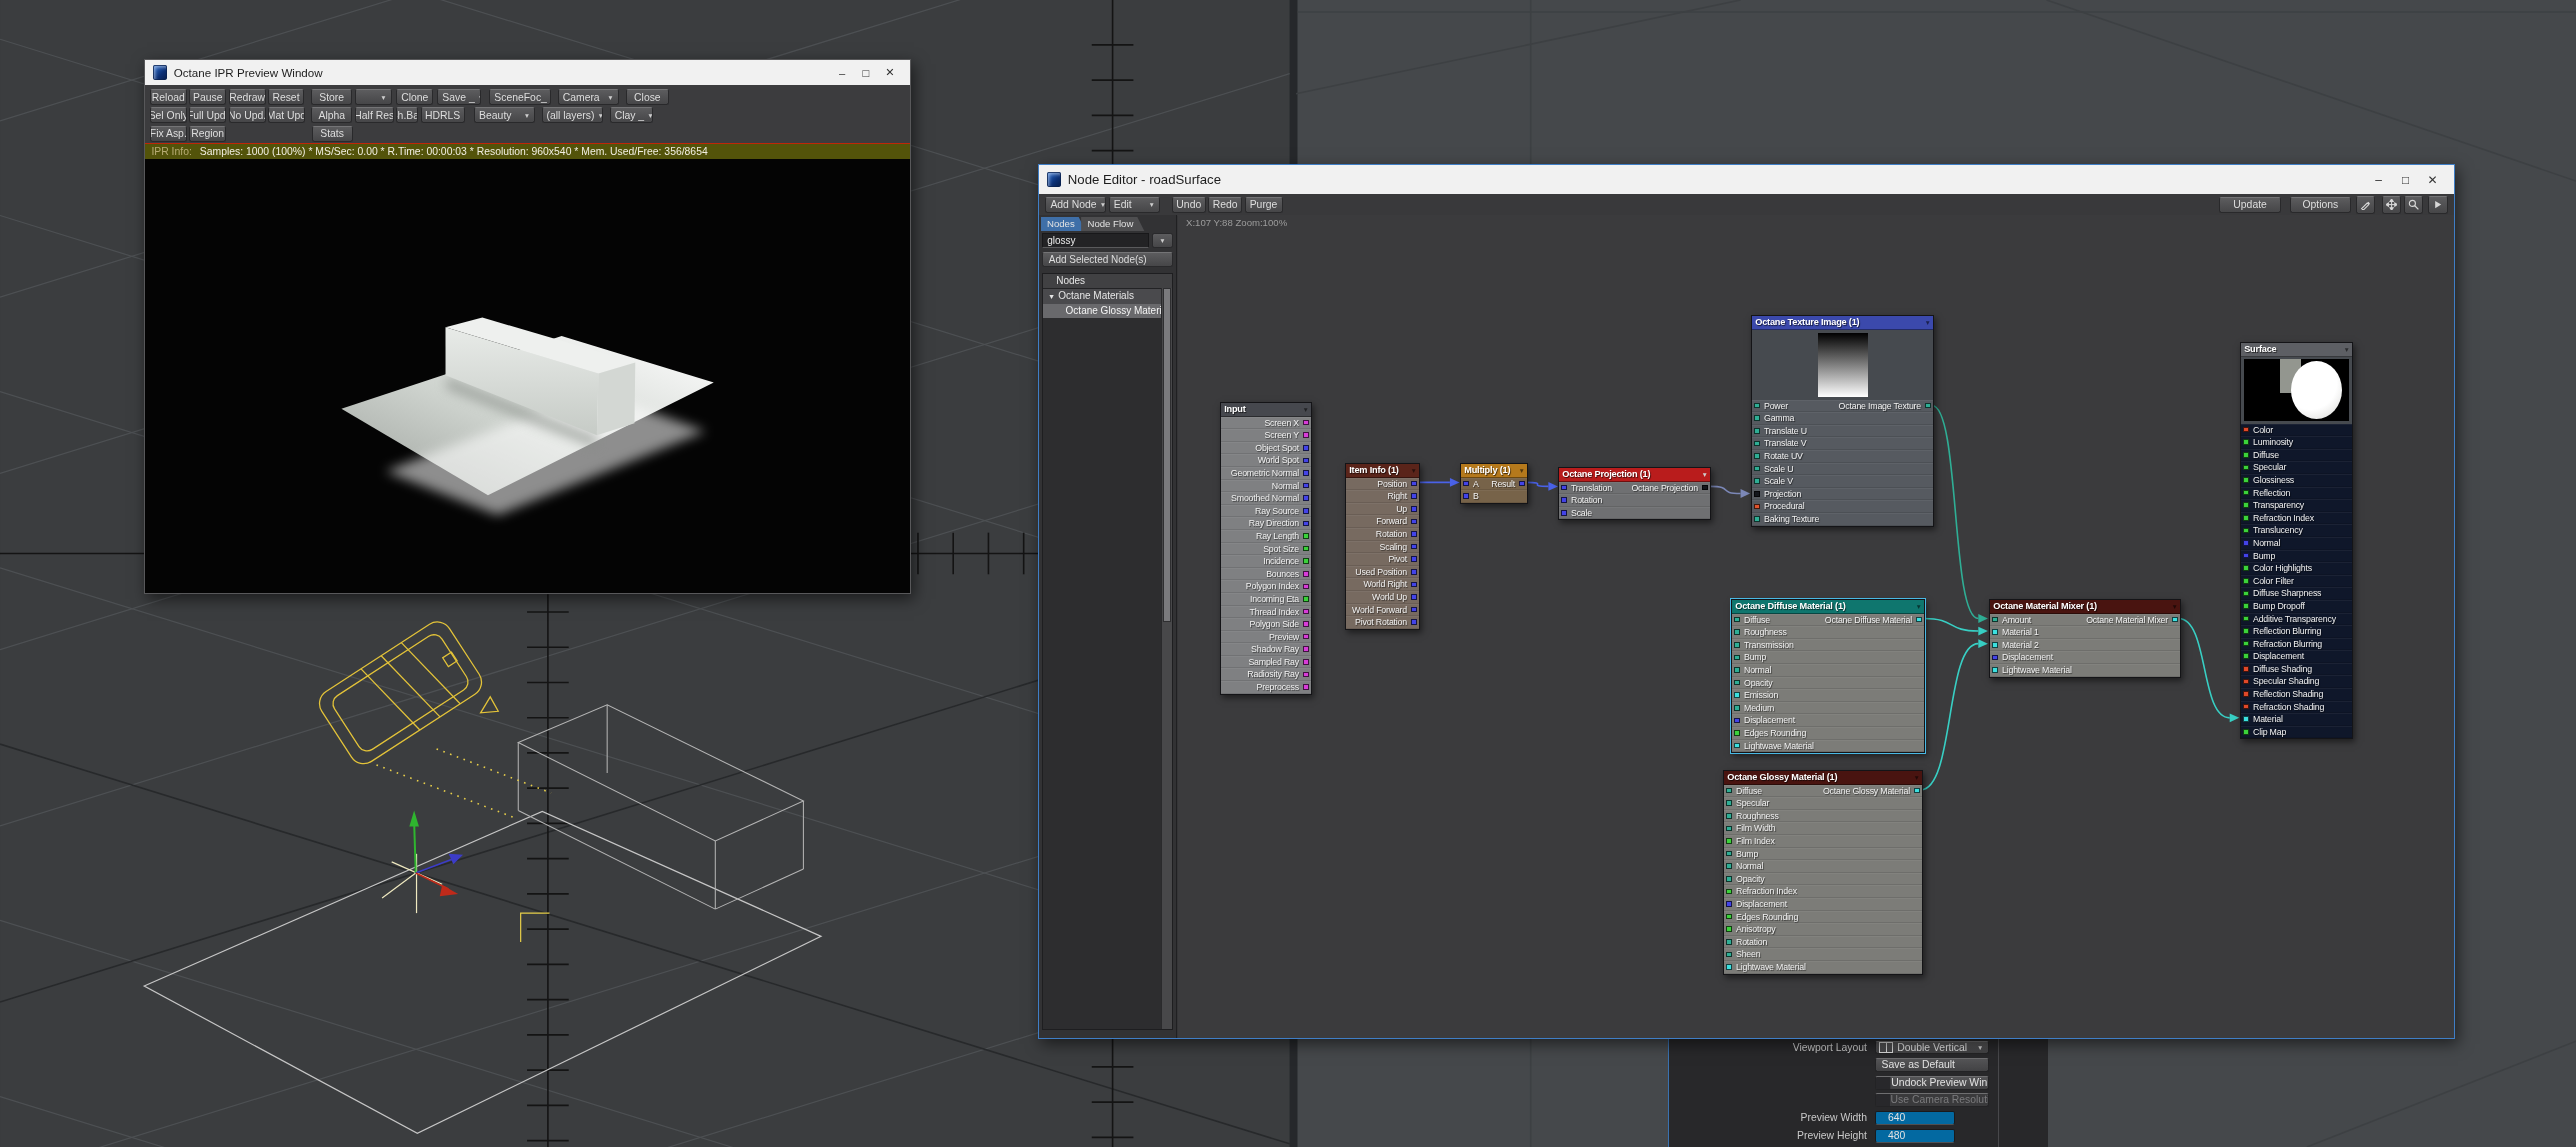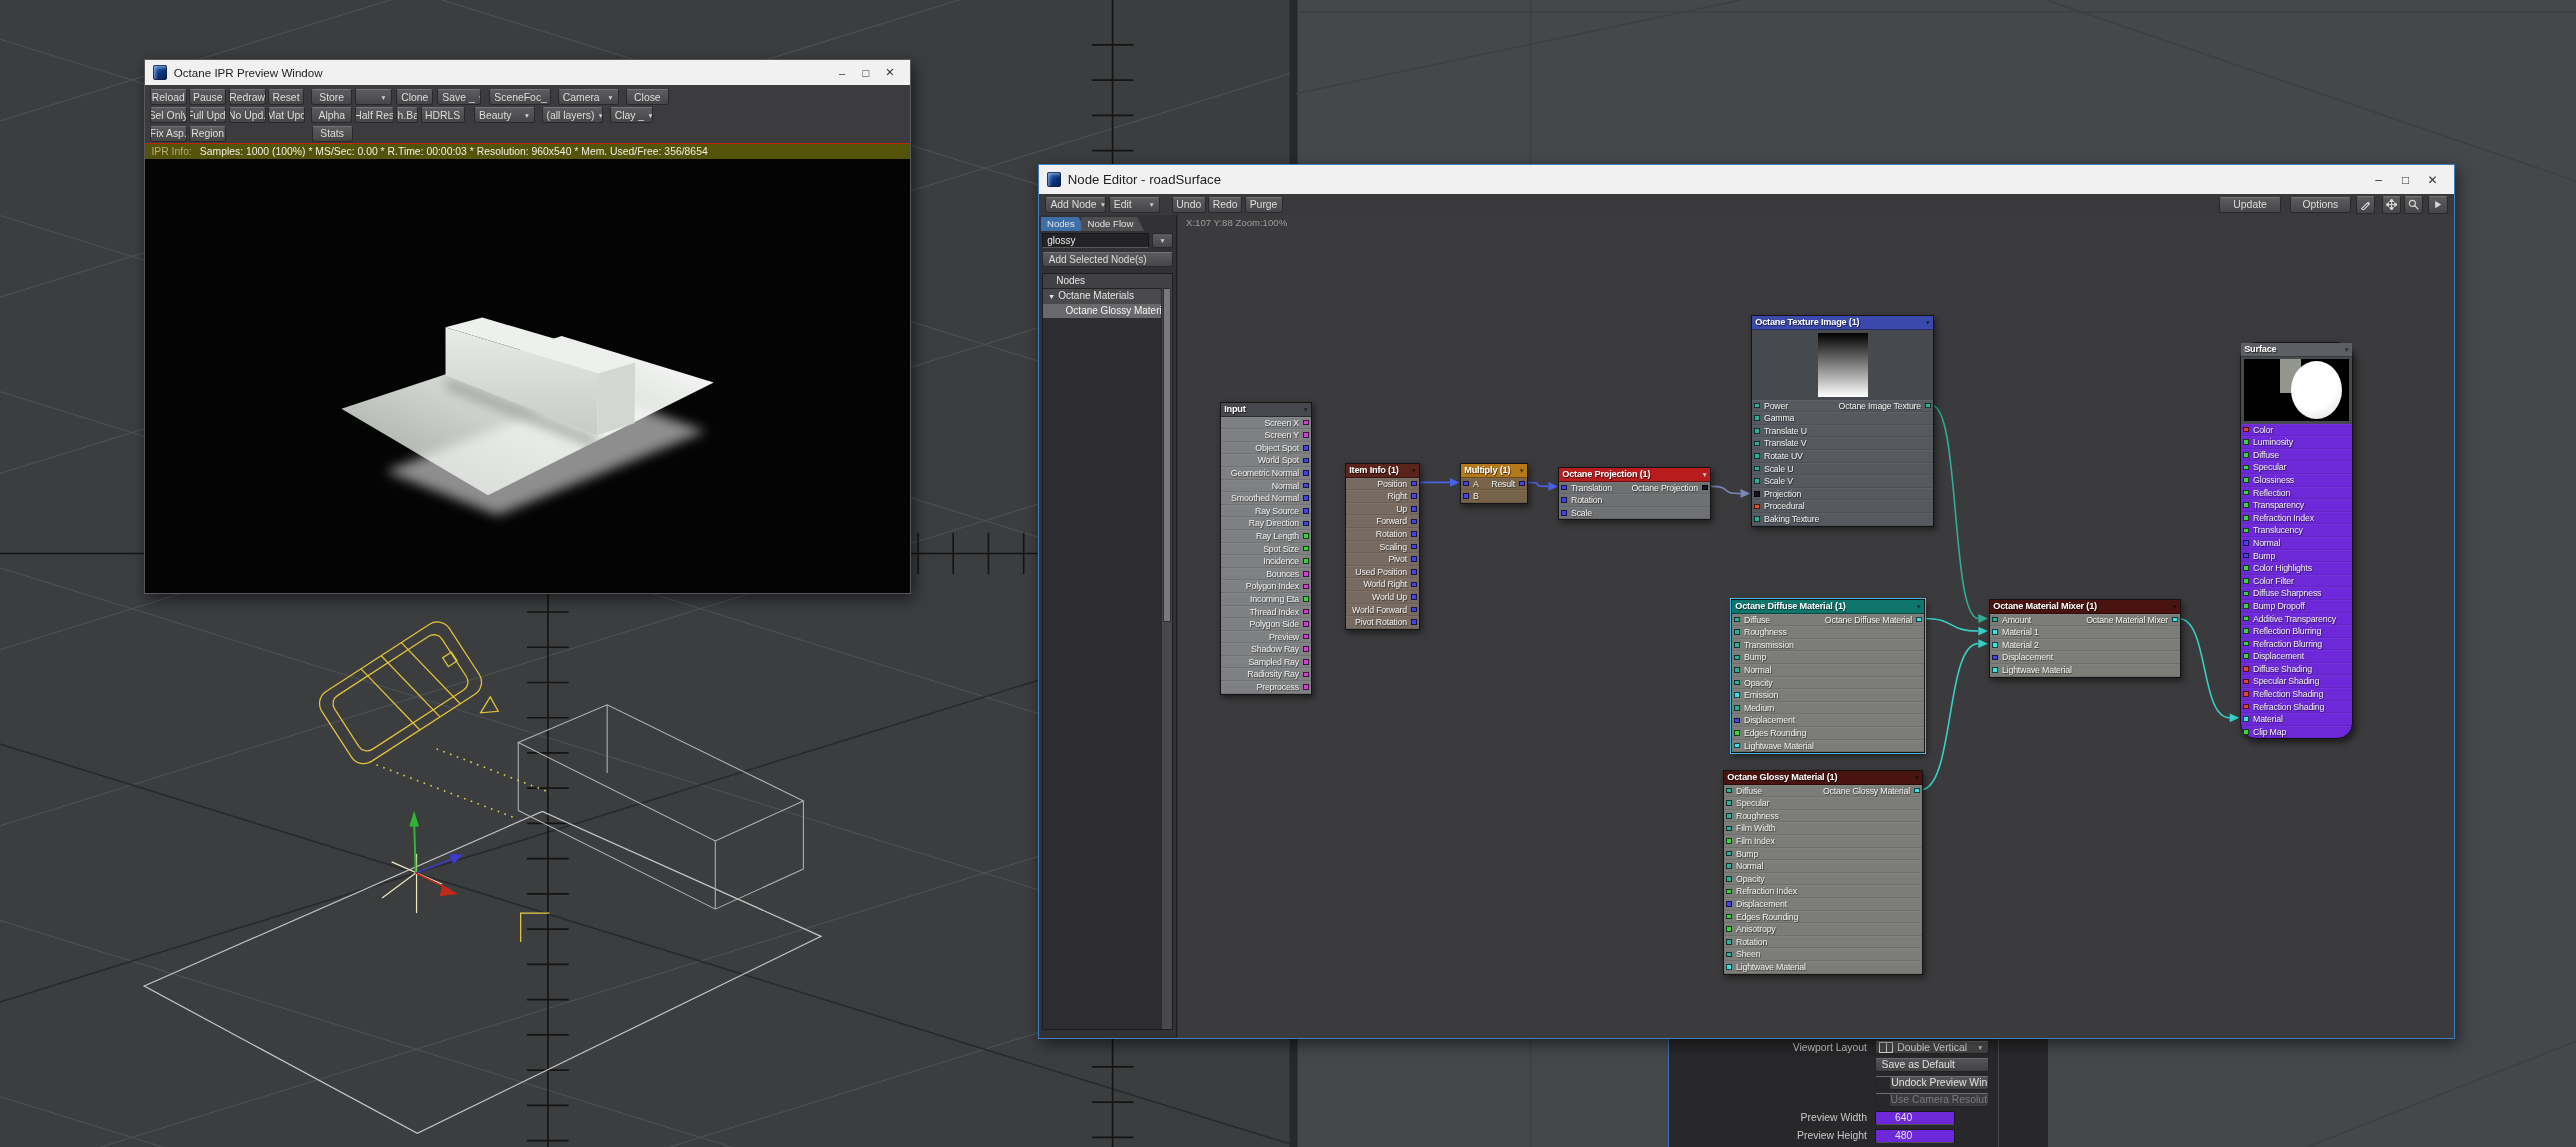--- a/index.html
+++ b/index.html
@@ -89,21 +89,21 @@
       background:radial-gradient(circle at 38% 38%, #ffffff 55%, #e2e2e0 85%, #cfcfcd);}
   
   #prefs-win{position:absolute;left:1668px;top:1039px;width:380px;height:108px;background:#28282a;
       border-left:0.8px solid #3a72b0;box-sizing:border-box;overflow:hidden;}
   .pr-div{position:absolute;top:0;bottom:0;width:0.8px;background:#48484b;}
   .pr-row{position:absolute;left:0;width:100%;height:16px;}
   .pr-label{position:absolute;right:181px;top:0;font-size:10.4px;line-height:14.4px;color:#c9c9c9;white-space:nowrap;}
   .pr-w{position:absolute;left:206px;width:114px;height:13.6px;box-sizing:border-box;font-size:10.4px;color:#e2e2e2;
       background:linear-gradient(#555557,#424244);border:0.8px solid #232325;border-top-color:#6e6e70;border-radius:2.4px;
       display:flex;align-items:center;white-space:nowrap;overflow:hidden;}
-  .pr-w.field{width:80px;background:#6d28d9;border:0.8px solid #1a1a1c;border-bottom-color:#505052;padding-left:19px;}
+  .pr-w.field{width:80px;background:#0369a1;border:0.8px solid #1a1a1c;border-bottom-color:#505052;padding-left:12px;}
   .pr-w .txt{padding-left:5.6px;}
   .pr-w .arr{margin-left:auto;margin-right:4.8px;}
   .pr-w.disabled{color:#7b7b7d;background:#3a3a3c;}
   .chk{width:13.6px;height:12px;background:#28282b;border-right:0.8px solid #3c3c3f;flex:0 0 auto;}
   .dv-icon{width:12px;height:8.8px;margin:0 4px 0 3.2px;flex:0 0 auto;border:0.8px solid #d8d8d8;position:relative;}
   .dv-icon:before{content:"";position:absolute;left:50%;top:0;bottom:0;width:0.8px;background:#d8d8d8;}
   .center-txt{margin:0 auto;}
 </style>
 </head>
 <body>
@@ -879,21 +879,21 @@
             </div>
             <div class="node-row">
               <span class="port in" style="background: rgb(47, 174, 149);"></span>
               <span class="lab in">Sheen</span>
             </div>
             <div class="node-row">
               <span class="port in" style="background: rgb(60, 224, 224);"></span>
               <span class="lab in">Lightwave Material</span>
             </div>
           </div>
-          <div class="node" style="left: 1062px; top: 127px; width: 111px; background: #6d28d9; border-radius: 16px;">
+          <div class="node" style="left: 1062px; top: 127px; width: 111px; background: #0f172a;">
             <div class="node-h" style="background: rgb(93, 95, 100);">Surface<span class="tri" style="color: rgba(0, 0, 0, 0.55);">▼</span></div>
             <div class="pv sphere" style="height: 67px;">
               <div class="blk">
                 <div class="gr"></div>
                 <div class="ball"></div>
               </div>
             </div>
             <div class="node-row">
               <span class="port in" style="background: rgb(224, 72, 42);"></span>
               <span class="lab in">Color</span>

